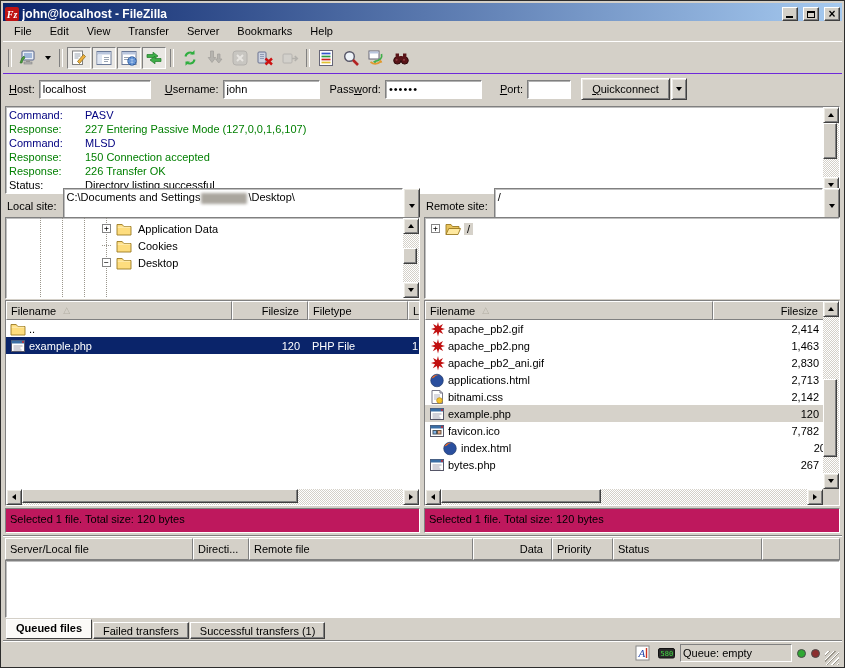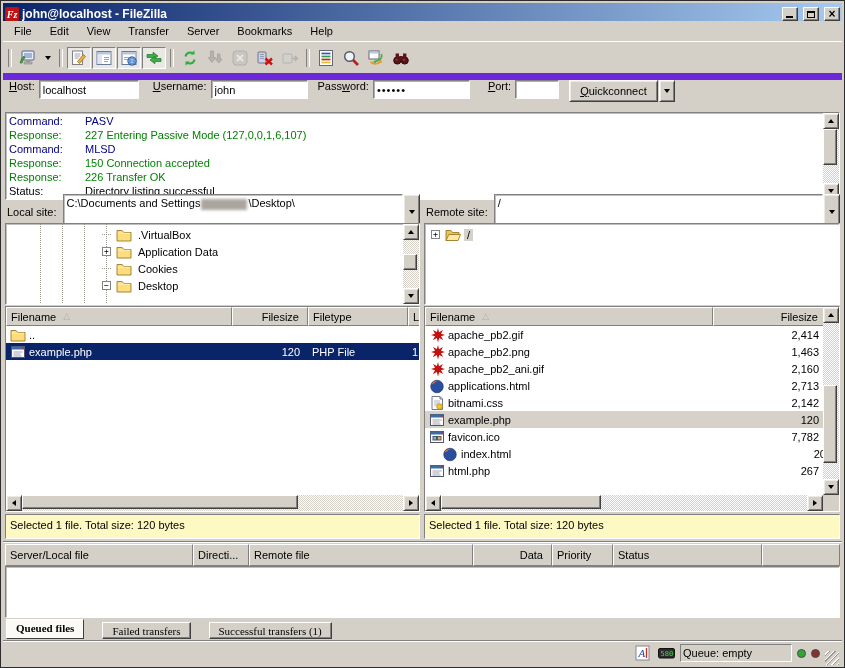--- a/index.html
+++ b/index.html
@@ -35,27 +35,27 @@
   .tb-btn.disabled .tb-ic{filter:grayscale(1) opacity(.45);}
   .tb-dd{width:14px;}
   .tb-ic{width:18px;height:18px;}
   .tb-ic svg{display:block;}
   
   .t-down{width:0;height:0;border:3px solid transparent;border-bottom:none;border-top:4px solid #000;}
   .t-up{width:0;height:0;border:3px solid transparent;border-top:none;border-bottom:4px solid #000;}
   .t-left{width:0;height:0;border:3px solid transparent;border-left:none;border-right:4px solid #000;}
   .t-right{width:0;height:0;border:3px solid transparent;border-right:none;border-left:4px solid #000;}
   
-  .quickbar{height:30px;flex:none;display:flex;padding-left:6px;
-    border-top:7px solid #6d28d9;}
+  .quickbar{height:30px;flex:none;display:flex;align-items:center;padding-left:6px;
+    border-top:1px solid #6d28d9;}
   .qc-label{margin-right:4px;white-space:nowrap;}
   .qc-input{height:19px;box-sizing:border-box;border:1px solid;border-color:#808080 #fff #fff #808080;
     box-shadow:inset 1px 1px 0 rgba(0,0,0,.3);background:#fff;
     font:11px "Liberation Sans",sans-serif;padding:1px 3px;outline:none;}
-  .qc-host{width:100px;}.qc-username{width:97px;}.qc-password{width:97px;letter-spacing:1px;}.qc-port{width:44px;}
+  .qc-host{width:112px;}.qc-username{width:97px;}.qc-password{width:97px;letter-spacing:1px;}.qc-port{width:44px;}
   .qc-btn{margin-left:10px;height:22px;padding:0 10px;background:#d4d0c8;border:1px solid;
     border-color:#fff #404040 #404040 #fff;box-shadow:inset 1px 1px 0 #eceae3,inset -1px -1px 0 #808080;
     font:11px "Liberation Sans",sans-serif;display:flex;align-items:center;}
   .qc-btn-dd{width:16px;height:22px;margin-left:1px;background:#d4d0c8;border:1px solid;
     border-color:#fff #404040 #404040 #fff;box-shadow:inset 1px 1px 0 #eceae3,inset -1px -1px 0 #808080;
     display:flex;align-items:center;justify-content:center;box-sizing:border-box;}
   
   .sunken{border:1px solid;border-color:#808080 #fff #fff #808080;box-shadow:inset 1px 1px 0 rgba(0,0,0,.25);
     background:#fff;box-sizing:border-box;}
   
@@ -125,28 +125,28 @@
   .sort{color:#b2aea4;font-size:9px;line-height:1;}
   .list-body{flex:1;overflow:hidden;position:relative;}
   .list-row{height:17px;display:flex;align-items:center;white-space:nowrap;}
   .cell{box-sizing:border-box;padding:0 4px;overflow:hidden;flex:none;display:flex;align-items:center;height:17px;}
   .cell.right{justify-content:flex-end;padding-right:8px;}
   .sel-active{background:#0a246a;color:#fff;}
   .sel-inactive{background:#d6d2ca;}
   
   .statusrow{height:25px;flex:none;display:flex;gap:4px;padding:2px 2px 0;}
   .statusbox{box-sizing:border-box;border:1px solid;border-color:#808080 #fff #fff #808080;
-    padding:4px;background:#fef9c3;white-space:nowrap;overflow:hidden;}
+    padding:4px;background:#be185d;white-space:nowrap;overflow:hidden;}
   #local-status{width:416px;}
   #remote-status{width:417px;}
   
   .queuehdr{height:22px;flex:none;display:flex;overflow:hidden;margin-top:2px;padding:2px 2px 0;
     border-top:1px solid #808080;box-shadow:inset 0 1px 0 #fff;}
   .queuebody{flex:1;margin:0 2px;}
-  .tabsrow{height:21px;flex:none;display:flex;align-items:flex-end;padding-left:3px;gap:18px;font-family:Liberation Serif, serif;}
+  .tabsrow{height:21px;flex:none;display:flex;align-items:flex-end;padding-left:3px;gap:1px;}
   .tab{height:17px;box-sizing:border-box;padding:2px 9px;background:#d4d0c8;border:1px solid;
     border-color:#fff #404040 #404040 #fff;box-shadow:inset -1px -1px 0 #808080;white-space:nowrap;}
   .tab.active{background:#fbfaf7;font-weight:bold;height:20px;box-shadow:none;}
   
   .statusbar{height:24px;flex:none;display:flex;align-items:center;justify-content:flex-end;gap:5px;
     border-top:1px solid #808080;box-shadow:inset 0 1px 0 #fff;padding:0 3px;margin-top:1px;}
   .sb-ic{width:18px;height:16px;display:flex;align-items:center;justify-content:center;flex:none;}
   .queuebox{width:112px;height:18px;box-sizing:border-box;border:1px solid;
     border-color:#808080 #fff #fff #808080;padding:2px 2px;background:#d4d0c8;white-space:nowrap;flex:none;}
   .led{width:9px;height:9px;border-radius:50%;border:1px solid #4a4a4a;box-sizing:border-box;flex:none;}
@@ -396,30 +396,20 @@
             </div>
         </div>
       </div>
       <div class="treewrap sunken">
         <div class="tree" id="local-tree">
             <div class="vline" style="left: 34px;"></div>
             <div class="vline" style="left: 56px;"></div>
             <div class="vline" style="left: 78px;"></div>
             <div class="vline" style="left: 100px;"></div>
             <div class="tree-row deep">
-              <span class="exp-space"></span>
-              <span class="file-ic">
-                <svg width="16" height="16" viewBox="0 0 16 16">
-                  <path d="M1 3.5h5.2l1.6 2H15v8.5H1z" fill="#fedd7e" stroke="#9c7b22" stroke-width=".9"></path>
-                  <path d="M1.8 6.2h12.4" stroke="#fff0c0" stroke-width=".9"></path>
-                </svg>
-              </span>
-              <span class="tree-label">.VirtualBox</span>
-            </div>
-            <div class="tree-row deep">
               <span class="exp">+</span>
               <span class="file-ic">
                 <svg width="16" height="16" viewBox="0 0 16 16">
                   <path d="M1 3.5h5.2l1.6 2H15v8.5H1z" fill="#fedd7e" stroke="#9c7b22" stroke-width=".9"></path>
                   <path d="M1.8 6.2h12.4" stroke="#fff0c0" stroke-width=".9"></path>
                 </svg>
               </span>
               <span class="tree-label">Application Data</span>
             </div>
             <div class="tree-row deep">
@@ -601,21 +591,21 @@
             <div class="list-row" style="width: 402px;">
               <div class="cell" style="width: 288px;">
                 <span class="file-ic">
                   <svg width="16" height="16" viewBox="0 0 16 16">
                     <path d="M9 1l1 4.2L14 3l-2 3.8 4 1.2-4 1.2 2.2 3.8-4-2L9 15.5 7.8 11 3.8 13.2 6 9.2 2 8l4-1.2L4 3l3.9 2z" fill="#c11111"></path>
                   </svg>
                 </span>
                 <span class="cell-text">apache_pb2_ani.gif</span>
               </div>
               <div class="cell right" style="width: 114px;">
-                <span class="cell-text">2,160</span>
+                <span class="cell-text">2,830</span>
               </div>
             </div>
             <div class="list-row" style="width: 402px;">
               <div class="cell" style="width: 288px;">
                 <span class="file-ic">
                   <svg width="16" height="16" viewBox="0 0 16 16">
                     <circle cx="8" cy="8.5" r="6.3" fill="#2a4f9e"></circle>
                     <path d="M2.2 7A6.3 6.3 0 0 1 13.8 6.2 4.8 4.8 0 0 0 5 5.5 6 6 0 0 0 2.2 7z" fill="#f26a21"></path>
                     <circle cx="8" cy="8.5" r="6.3" fill="none" stroke="#16305f" stroke-width=".6"></circle>
                   </svg>
@@ -693,21 +683,21 @@
             <div class="list-row" style="width: 402px;">
               <div class="cell" style="width: 288px;">
                 <span class="file-ic">
                   <svg width="16" height="16" viewBox="0 0 16 16">
                     <rect x="1.5" y="2.5" width="13" height="11" fill="#fff" stroke="#556"></rect>
                     <rect x="1.5" y="2.5" width="13" height="3" fill="#3a6ea5"></rect>
                     <circle cx="13" cy="4" r=".9" fill="#d22"></circle>
                     <path d="M3.5 8h9M3.5 10h7M3.5 12h8" stroke="#99a" stroke-width=".9"></path>
                   </svg>
                 </span>
-                <span class="cell-text">html.php</span>
+                <span class="cell-text">bytes.php</span>
               </div>
               <div class="cell right" style="width: 114px;">
                 <span class="cell-text">267</span>
               </div>
             </div>
           </div>
           <div class="hscroll">
             <span class="sb-btn">
               <span class="t-left"></span>
             </span>

